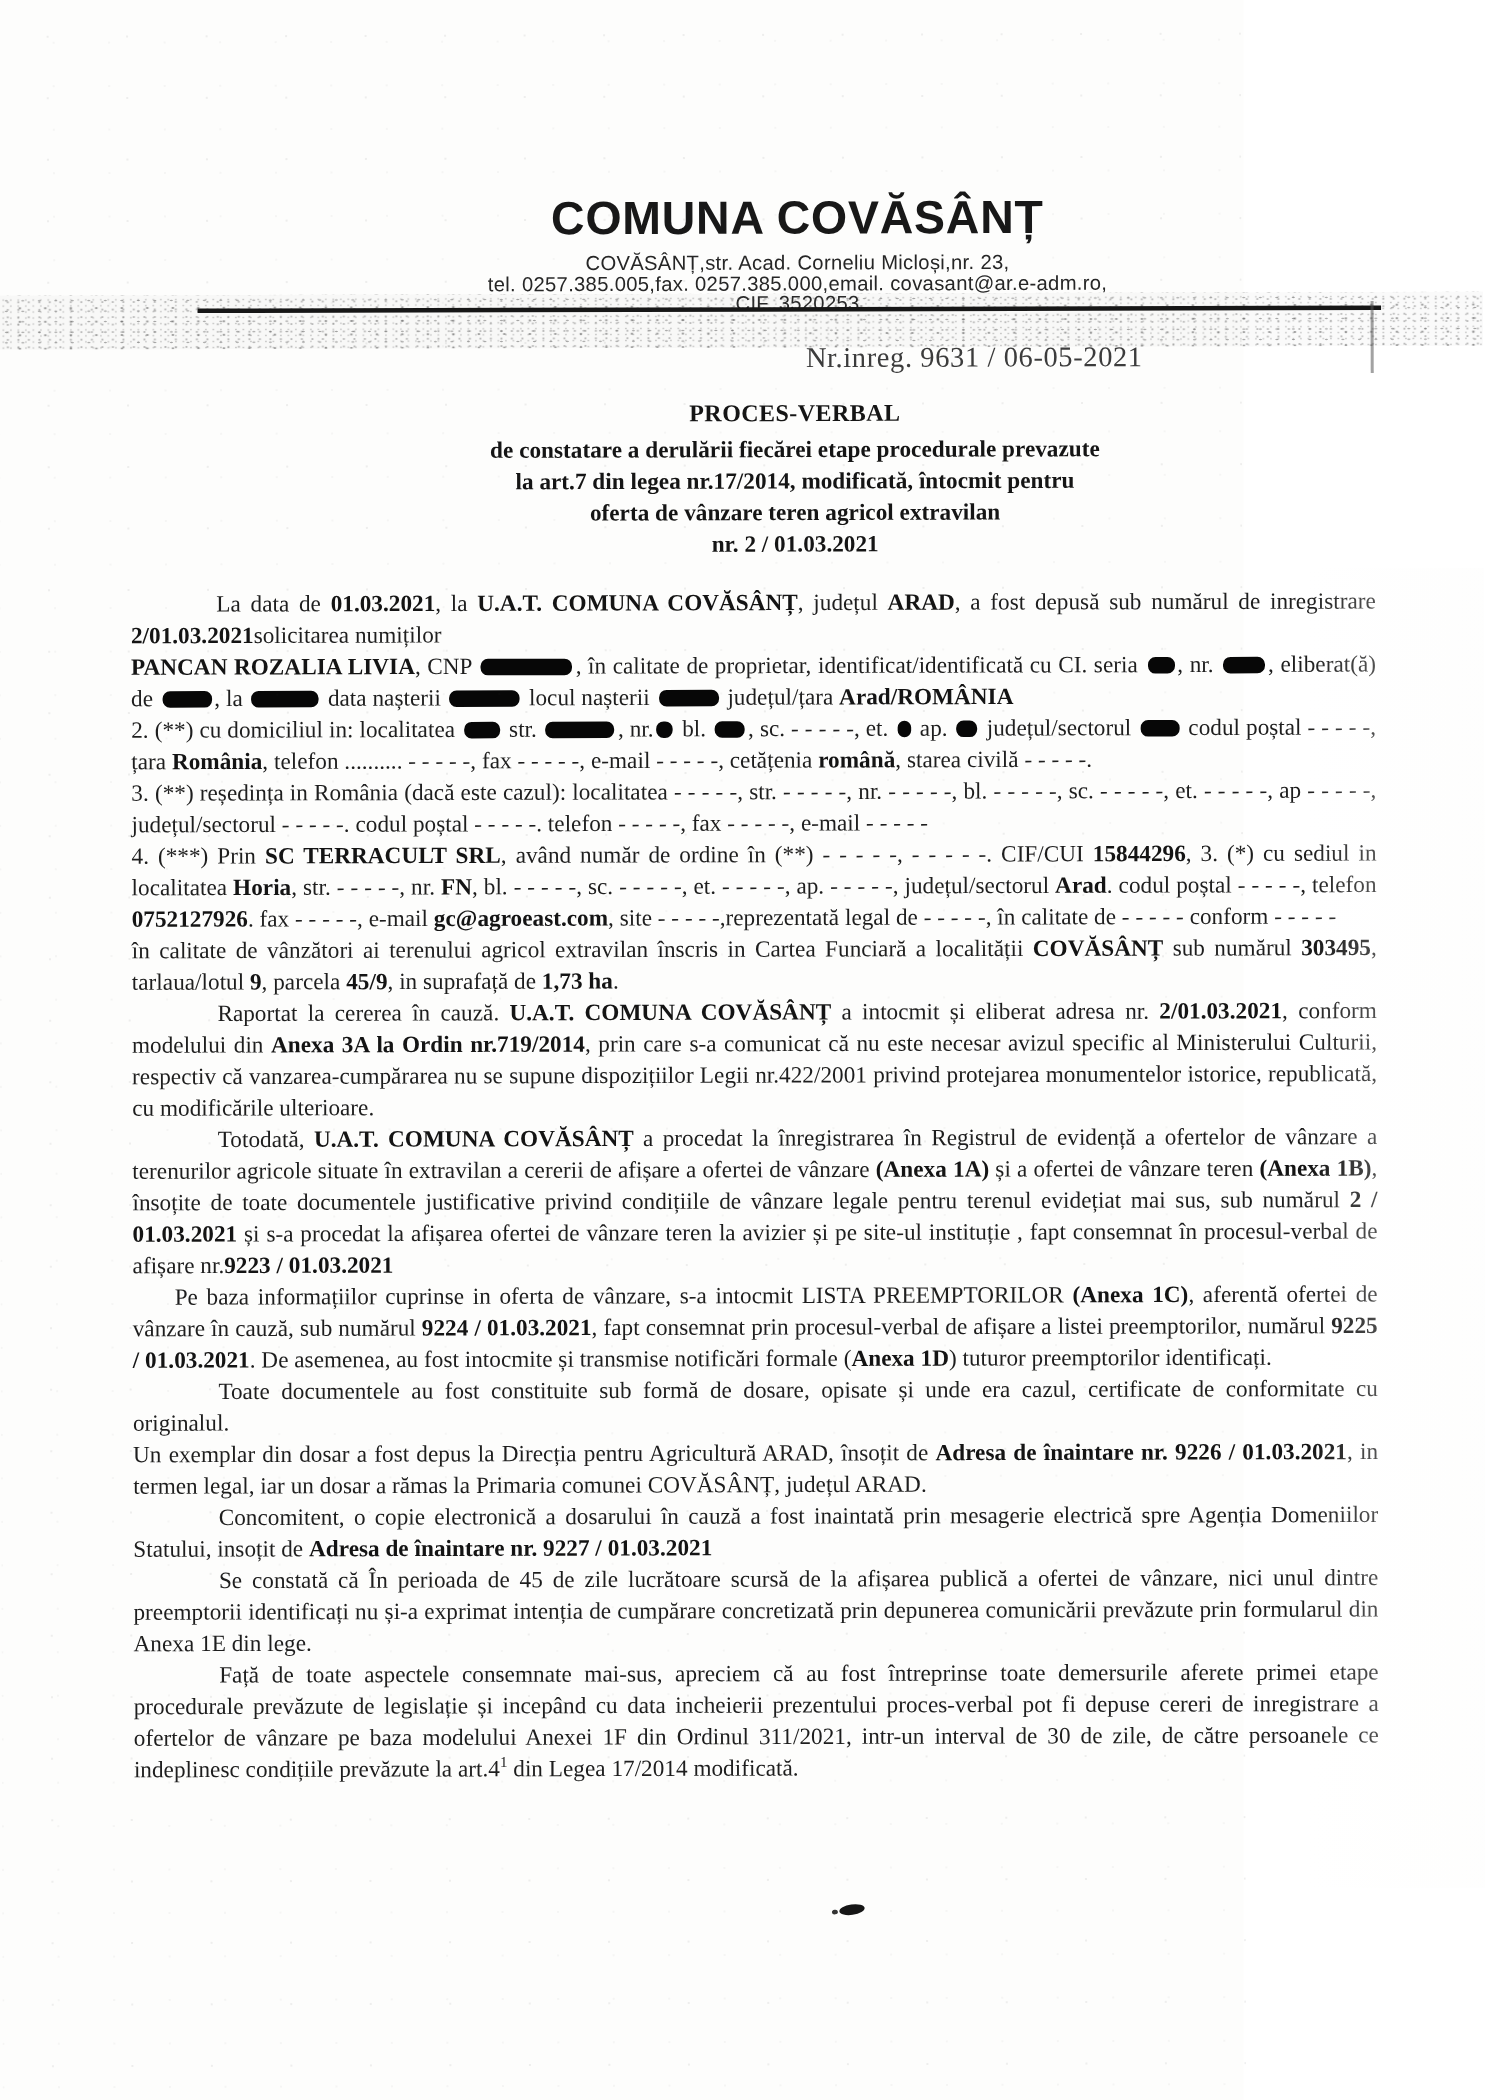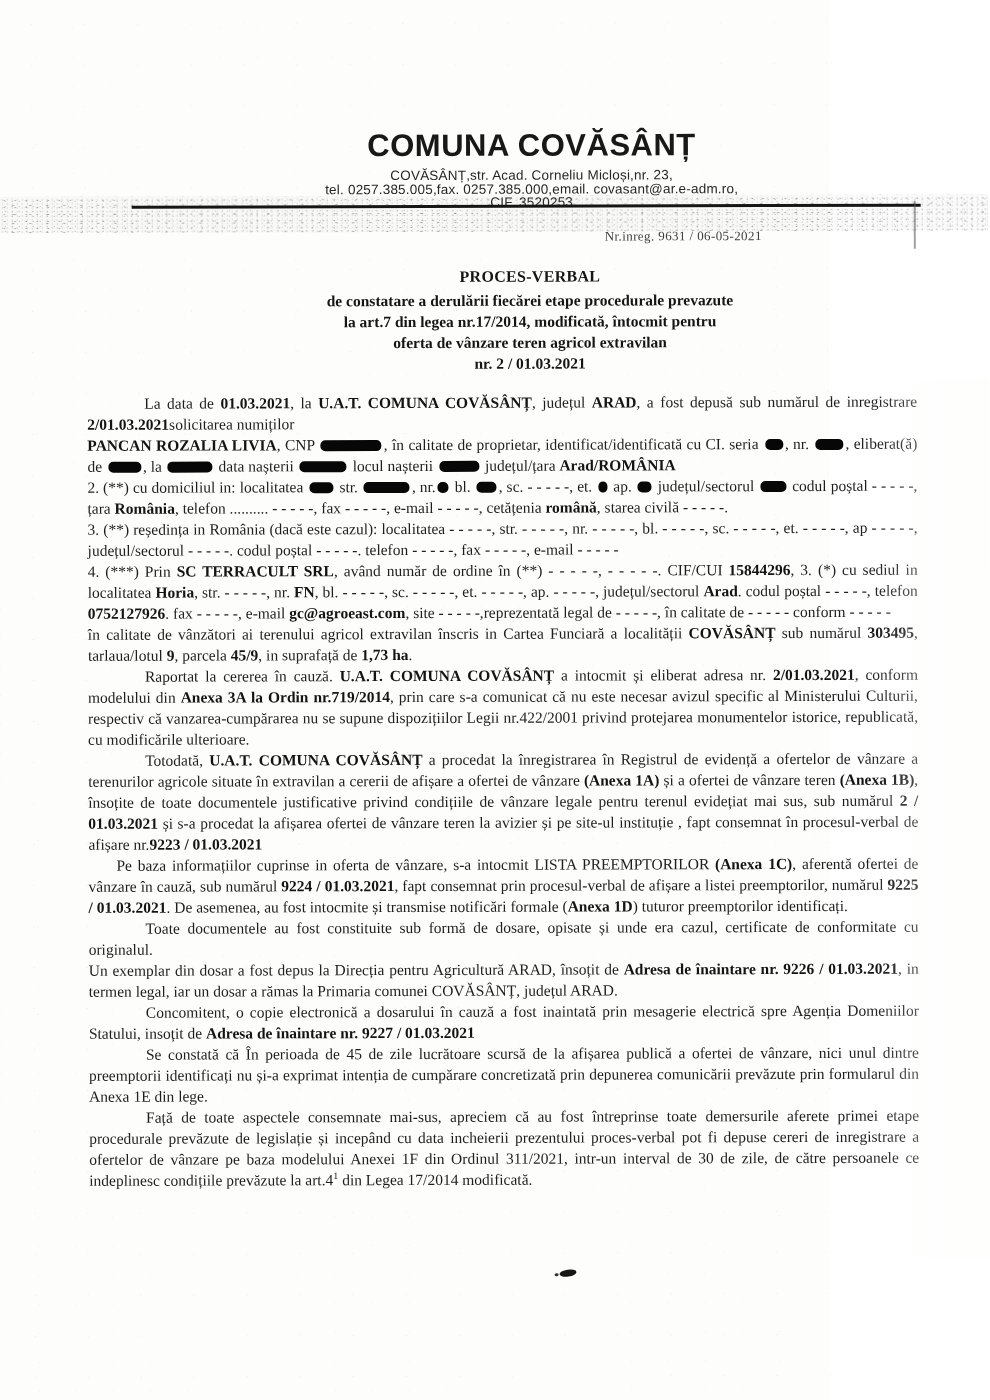--- a/index.html
+++ b/index.html
@@ -48,21 +48,21 @@
     opacity:.75;
   }
   .rule{
     position:absolute;left:133px;top:205px;width:789px;height:3px;background:#161616;
   }
   .vtick{
     position:absolute;left:915px;top:202px;width:2px;height:48px;background:#555;opacity:.55;
   }
   .regnum{
     position:absolute;top:229px;right:66px;
-    font-size:13px;color:#3c3c3c;letter-spacing:.4px;
+    font-size:19px;color:#3c3c3c;letter-spacing:.4px;
   }
   
   .titleblock{
     position:absolute;top:268px;left:0;width:990px;text-align:center;
     transform:translateX(36px);
     font-weight:bold;color:#151515;
   }
   .titleblock .t1{font-size:16px;letter-spacing:.3px;margin-bottom:4px;}
   .titleblock .tl{font-size:15.5px;line-height:21px;}
   

